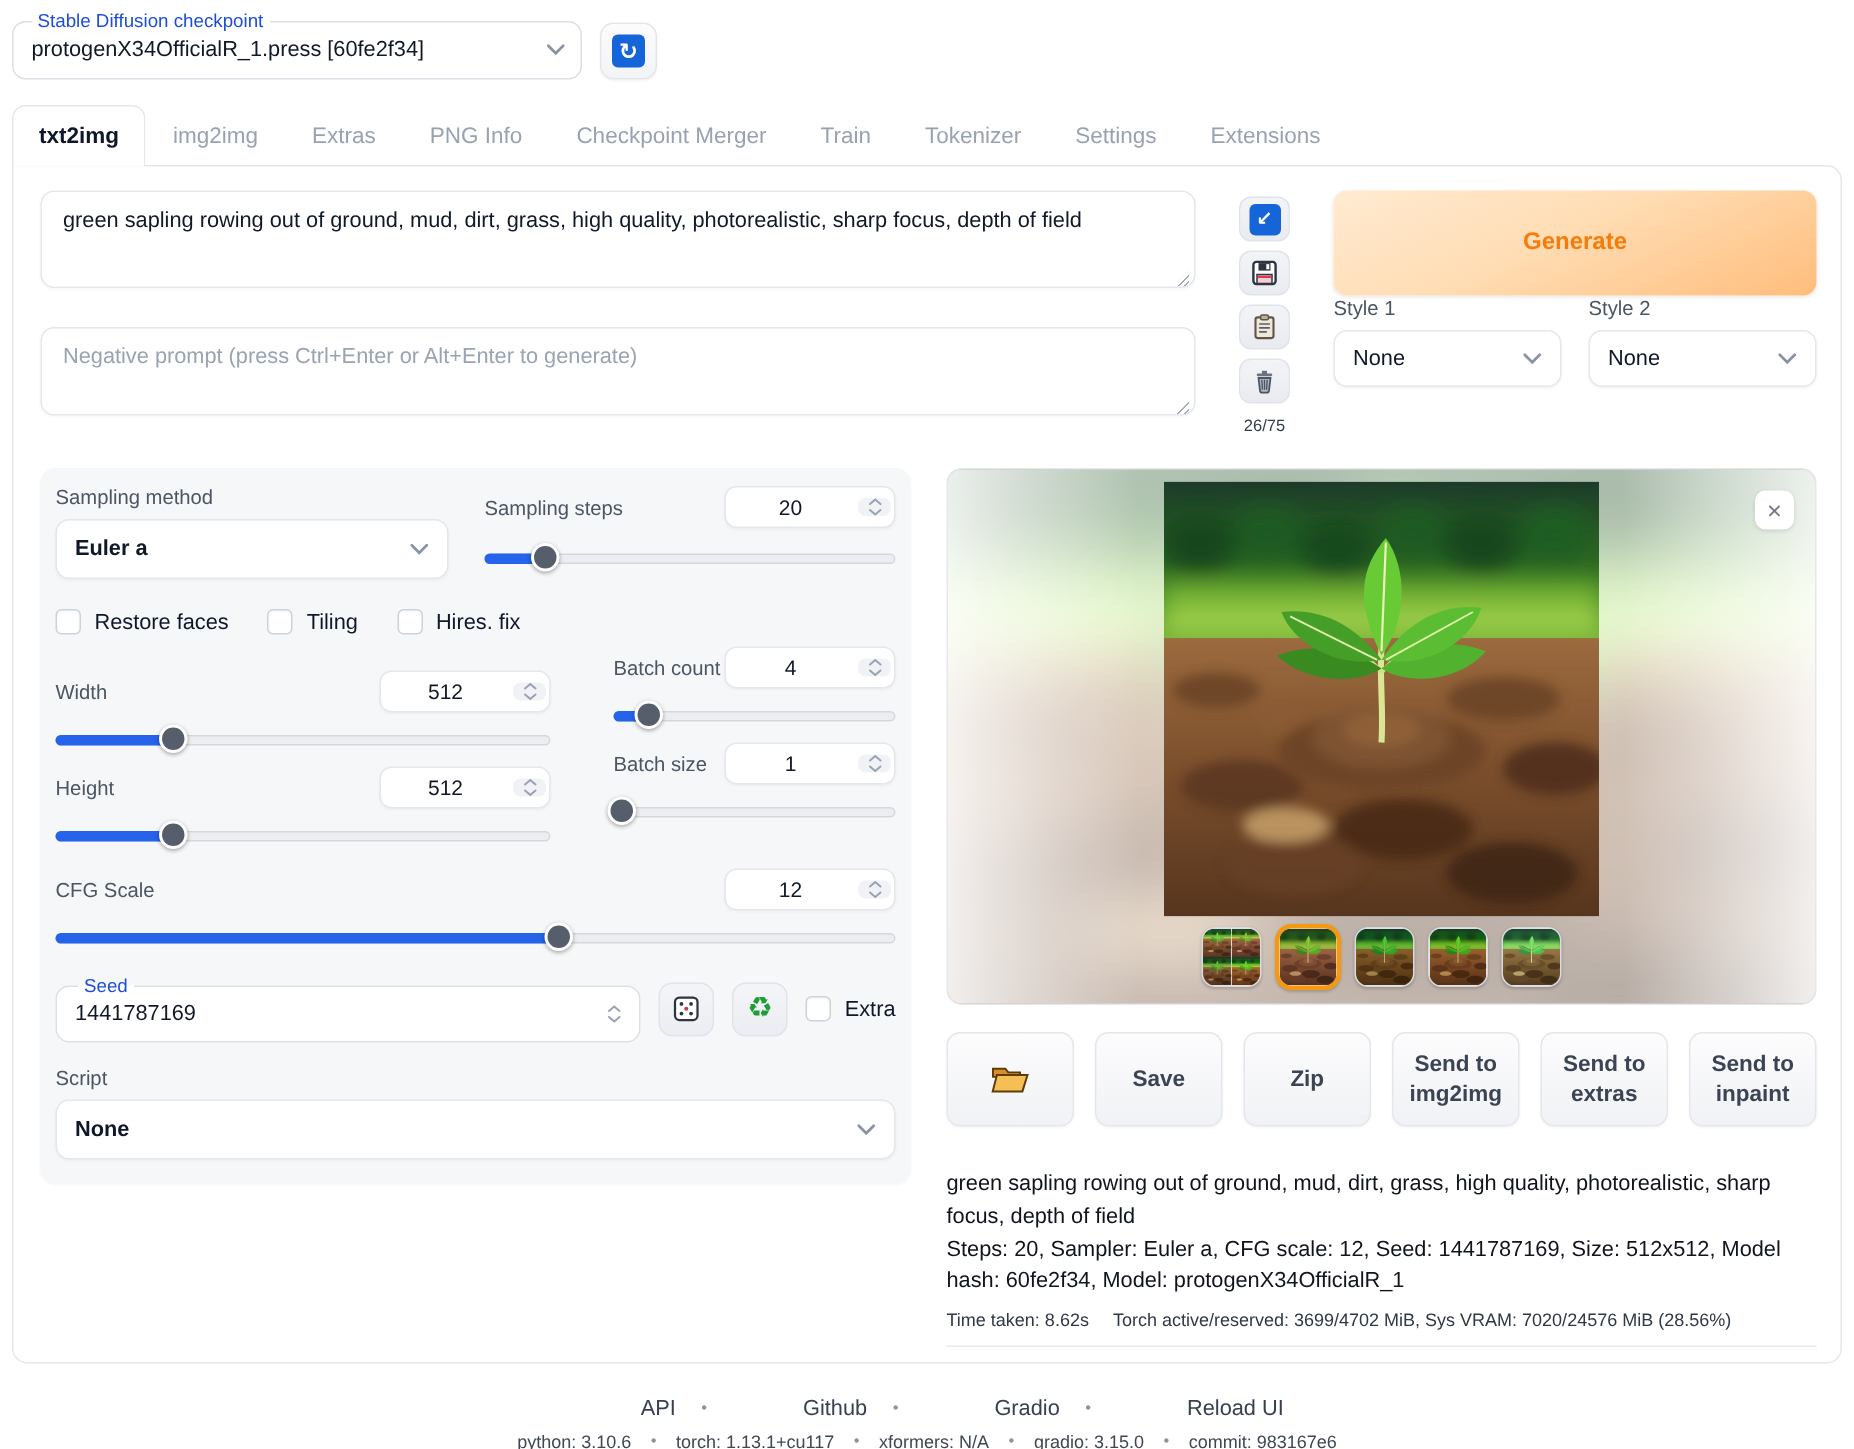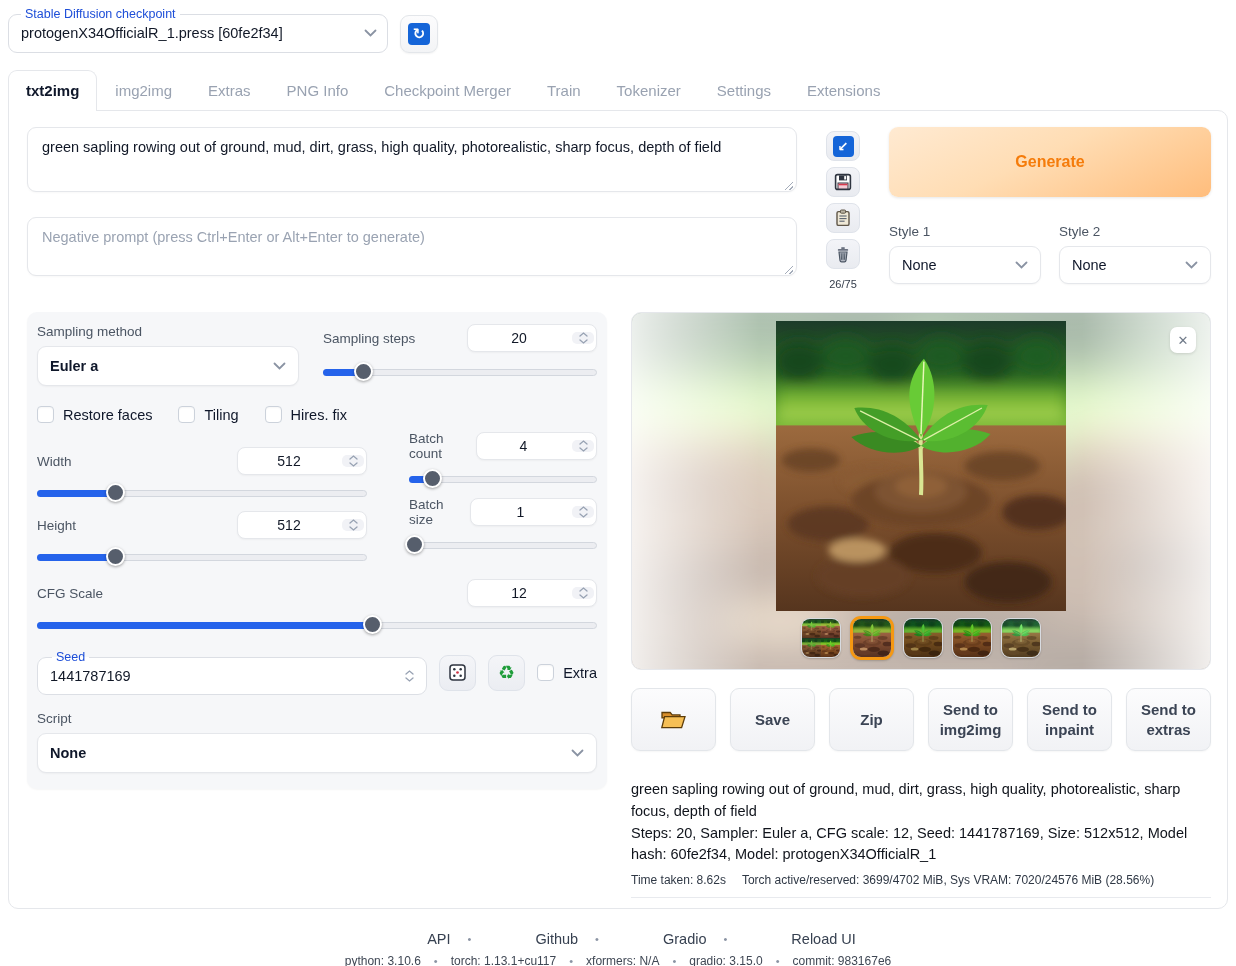--- a/index.html
+++ b/index.html
@@ -60,39 +60,39 @@
   .tool-btn .blue-glyph { width:21px; height:21px; font-size:13px; }
   .token-counter { font-size:11px; color:#333c4a; margin-top:3px; }
 
   .gen-col { width:322px; }
   .generate-btn {
     width:100%; height:70px; border:none; border-radius:9px; cursor:pointer;
     background:linear-gradient(155deg,#ffead2 0%,#ffddb4 45%,#ffbd7c 100%);
     color:#f57c0b; font-weight:700; font-size:16px; font-family:inherit;
     box-shadow:0 1px 3px rgba(0,0,0,.10);
   }
-  .styles-row { display:flex; gap:18px; margin-top:27px; }
+  .styles-row { display:flex; gap:18px; margin-top:1px; }
   .style-col { flex:1; }
   .ctl-label { font-size:13.5px; color:#4b5563; display:block; }
   .dropdown {
     display:flex; align-items:center; justify-content:space-between; background:#fff;
     border:1px solid #e5e7eb; border-radius:9px; padding:0 12px; height:38px; cursor:pointer;
     font-size:14.5px; color:#0f172a; box-shadow:0 1px 2px rgba(0,0,0,.04); margin-top:7px;
   }
 
   
   .main-row { display:flex; gap:24px; margin-top:22px; align-items:flex-start; }
 
   .settings-panel { width:580px; background:#f6f7f9; border-radius:10px; padding:12px 10px 16px 10px; box-shadow:0 1px 2px rgba(0,0,0,.04); }
   .sp-row1 { display:flex; gap:24px; }
   .sm-col { width:262px; }
   .ss-col { flex:1; }
   .dd-h40 { height:40px;font-weight:bold; }
   .label-input-row { display:flex; align-items:center; justify-content:space-between; }
-  .num { display:flex; width:130px; height:28px; border:1px solid #e5e7eb; border-radius:8px; background:#fff; overflow:hidden; box-shadow:0 1px 2px rgba(0,0,0,.04);align-items:center; }
+  .num { display:flex; width:114px; height:28px; border:1px solid #e5e7eb; border-radius:8px; background:#fff; overflow:hidden; box-shadow:0 1px 2px rgba(0,0,0,.04);align-items:center; }
   .num input { flex:1; min-width:0; border:none; outline:none; text-align:center; font-size:14px; color:#111827; font-family:inherit; background:transparent; }
   .stepper { width:22px; margin:2px; background:#f1f2f6; border-radius:5px; display:flex; flex-direction:column; align-items:center; justify-content:center; gap:2px; cursor:pointer; }
 
   .slider { position:relative; height:20px; cursor:pointer; }
   .slider .track { position:absolute; left:0; right:0; top:7px; height:7px; background:#ecedf1; border:1px solid #d3d7de; border-radius:99px; }
   .slider .fill { position:absolute; left:0; top:7px; height:7px; background:#2563eb; border-radius:99px; }
   .slider .knob { position:absolute; top:0; width:19px; height:19px; margin-left:-10px; border-radius:50%;
     background:#565e6c; border:2.5px solid #fff; box-shadow:0 1px 3px rgba(0,0,0,.35); }
 
   .checks-row { display:flex; gap:26px; margin:20px 0 8px 0; }
@@ -589,22 +589,22 @@
         <div class="out-btns">
           <button class="out-btn">
             <svg width="27" height="21" viewBox="0 0 27 21">
               <path d="M2,3.5 h8.2 l2,2.4 h7.8 v3 h-18 z" fill="#d98e2b" stroke="#5d3c08" stroke-width="1.3"></path>
               <path d="M4.6,7.6 h20.4 l-3.4,11 H1.8 z" fill="#f6bf55" stroke="#5d3c08" stroke-width="1.3"></path>
             </svg>
           </button>
           <button class="out-btn">Save</button>
           <button class="out-btn">Zip</button>
           <button class="out-btn">Send to img2img</button>
+          <button class="out-btn">Send to extras</button>
           <button class="out-btn">Send to inpaint</button>
-          <button class="out-btn">Send to extras</button>
         </div>
 
         <div class="info">
           <p>green sapling rowing out of ground, mud, dirt, grass, high quality, photorealistic, sharp focus, depth of field</p>
           <p>Steps: 20, Sampler: Euler a, CFG scale: 12, Seed: 1441787169, Size: 512x512, Model hash: 60fe2f34, Model: protogenX34OfficialR_1</p>
           <div class="info-sub">
             <span>Time taken: 8.62s</span>
             <span>Torch active/reserved: 3699/4702 MiB, Sys VRAM: 7020/24576 MiB (28.56%)</span>
           </div>
         </div>

